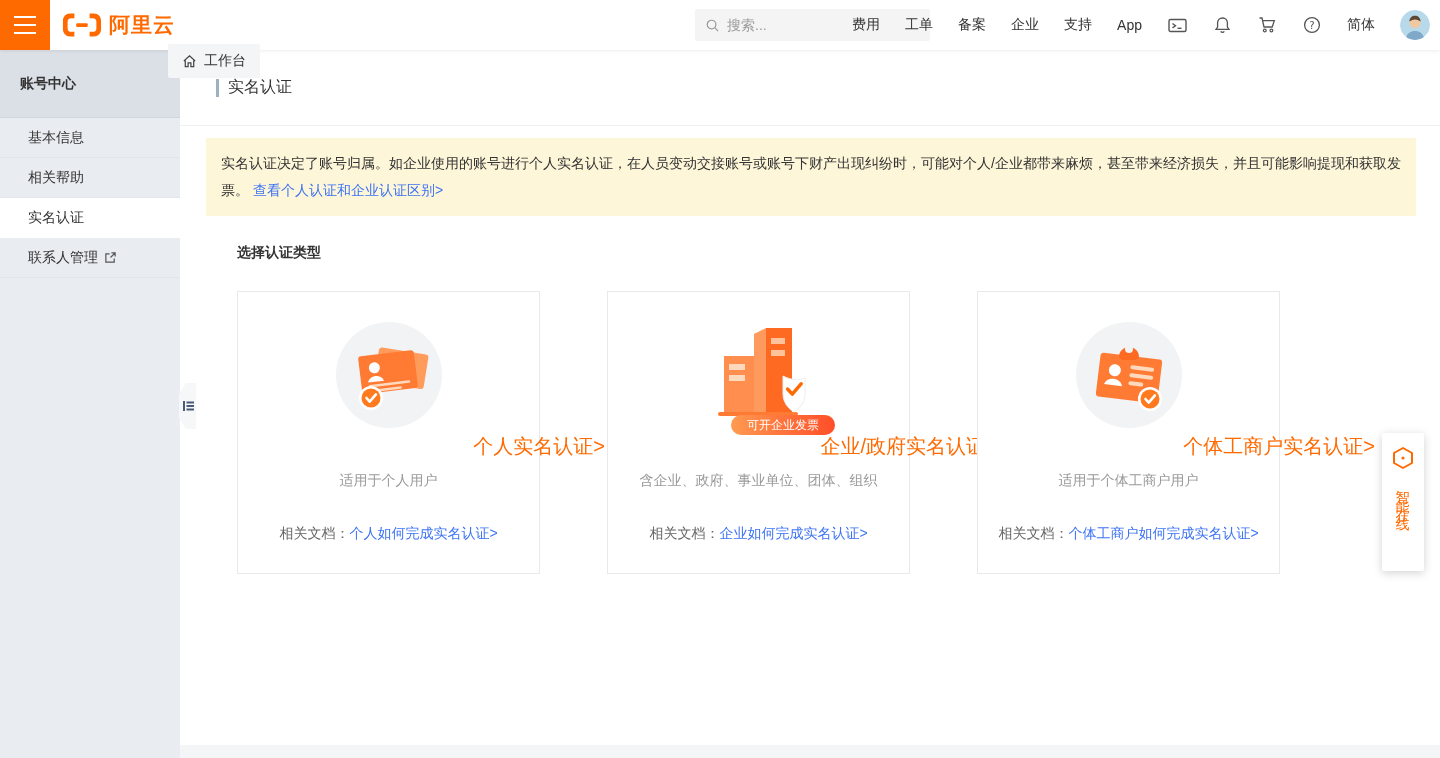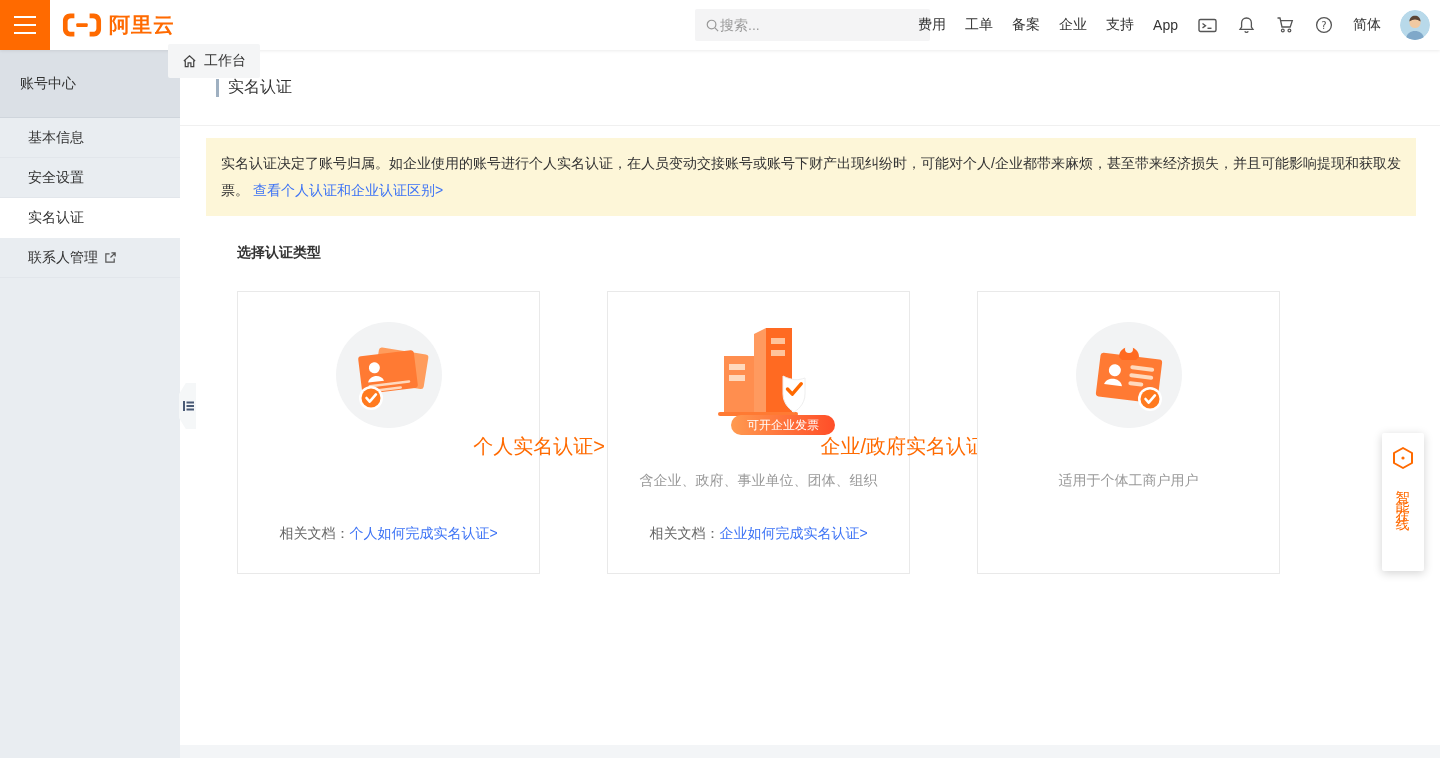--- a/index.html
+++ b/index.html
@@ -6,31 +6,31 @@
   html,body { width:1440px; height:758px; font-family:"Liberation Sans","DejaVu Sans",sans-serif; background:#fff; overflow:hidden; }
   a { text-decoration:none; cursor:pointer; }
 
   
   .topbar { position:absolute; top:0; left:0; width:1440px; height:50px; background:#fff; box-shadow:0 1px 3px rgba(0,0,0,.08); z-index:30; }
   .hamburger { position:absolute; left:0; top:0; width:50px; height:50px; background:#ff6a00; display:flex; flex-direction:column; justify-content:center; align-items:center; gap:6px; cursor:pointer; }
   .hamburger span { display:block; width:22px; height:2px; background:#fff; }
   .logo { position:absolute; left:62px; top:0; height:50px; display:flex; align-items:center; gap:7px; cursor:pointer; }
   .logo-text { color:#ff6a00; font-size:21px; font-weight:700; letter-spacing:1px; }
   .workbench { position:absolute; left:168px; top:8px; height:34px; background:#f4f5f6; border-radius:2px; display:flex; align-items:center; gap:7px; padding:0 14px; font-size:14px; color:#333; cursor:pointer;margin-top:36px; }
-  .search { position:absolute; left:695px; top:9px; width:235px; height:32px; background:#f4f4f5; border-radius:2px; display:flex; align-items:center; padding:0 10px; }
+  .search { position:absolute; left:695px; top:9px; width:235px; height:32px; background:#f4f4f5; border-radius:2px; display:flex; align-items:center; padding:0 10px; gap:7px; }
   .search input { border:none; outline:none; background:transparent; font-size:14px; color:#333; width:180px; font-family:inherit; }
   .search input::placeholder { color:#9b9b9b; }
-  .topnav { position:absolute; right:10px; top:0; height:50px; display:flex; align-items:center; gap:19px; }
+  .topnav { position:absolute; right:10px; top:0; height:50px; display:flex; align-items:center; gap:25px; }
   .topnav a.navlink { font-size:14px; color:#333; }
   .icon-btn { display:flex; align-items:center; justify-content:center; width:20px; height:20px; cursor:pointer; }
   .avatar { width:30px; height:30px; border-radius:50%; overflow:hidden; cursor:pointer; }
 
   
   .sidebar { position:absolute; left:0; top:50px; width:180px; bottom:0; background:#e9edf1; z-index:20; }
-  .sidebar-header { height:68px; background:#dbe0e6; display:flex; align-items:center; padding-left:20px; font-size:14px; font-weight:400; color:#333; border-bottom:1px solid #cfd5dc; }
+  .sidebar-header { height:68px; background:#dbe0e6; display:flex; align-items:center; padding-left:20px; font-size:14px; font-weight:700; color:#333; border-bottom:1px solid #cfd5dc; }
   .side-item { height:40px; display:flex; align-items:center; padding-left:28px; font-size:14px; color:#333; cursor:pointer; border-bottom:1px solid #e2e6eb; gap:6px; }
   .side-item.active { background:#fff; border-bottom:1px solid #fff; }
   .collapse-handle { position:absolute; right:-16px; top:333px; width:17px; height:46px; background:#f5f7f8; clip-path:polygon(100% 0,100% 100%,40% 100%,0 76%,0 24%,40% 0); display:flex; align-items:center; justify-content:flex-end; padding-right:2px; cursor:pointer; }
 
   
   .main { position:absolute; left:180px; top:50px; right:0; bottom:0; background:#fff; }
   .title-row { height:76px; display:flex; align-items:center; padding-left:36px; border-bottom:1px solid #f0f0f0; }
   .title-bar { width:3px; height:18px; background:#9fb0c1; margin-right:9px; }
   .page-title { font-size:16px; font-weight:400; color:#333; }
   .banner { margin:12px 24px 0 26px; background:#fdf6d8; padding:12px 15px; font-size:14px; line-height:27px; color:#333; }
@@ -137,21 +137,21 @@
   </nav>
 </header>
 
 <aside class="sidebar">
   <div class="sidebar-header">账号中心</div>
 
   <div class="side-item">
     <span>基本信息</span>
   </div>
   <div class="side-item">
-    <span>安全设置</span>
+    <span>相关帮助</span>
   </div>
   <div class="side-item active">
     <span>实名认证</span>
   </div>
   <div class="side-item">
     <span>联系人管理</span>
     <svg width="13" height="13" viewBox="0 0 14 14">
       <path d="M11 8 V12 H2 V3 H6" fill="none" stroke="#555" stroke-width="1.3"></path>
       <path d="M8 2 H12 V6 M12 2 L7 7" fill="none" stroke="#555" stroke-width="1.3"></path>
     </svg>
@@ -196,20 +196,21 @@
             <path d="M33 60 C35 52.5 47 52.5 49 60 Z" fill="#fff"></path>
             <rect x="33" y="62.5" width="42" height="2.6" rx="1.3" fill="#ffd9bd"></rect>
             <rect x="33" y="67.5" width="33" height="2.6" rx="1.3" fill="#ffd9bd"></rect>
           </g>
           <circle cx="37" cy="78" r="12" fill="#fff"></circle>
           <circle cx="37" cy="78" r="9.5" fill="#ff7a1f"></circle>
           <path d="M32.5 78 l3.2 3.6 l6.2 -7.2" stroke="#fff" stroke-width="2.6" fill="none" stroke-linecap="round" stroke-linejoin="round"></path>
         </svg>
       </span>
       <a class="card-title">个人实名认证&gt;</a>
+      <div class="card-sub">适用于个人用户</div>
       <div class="card-doc">
         <span>相关文档：</span><a>个人如何完成实名认证&gt;</a>
       </div>
     </div>
 
     <div class="card">
       <span class="icon-wrap">
         <svg width="110" height="110" viewBox="0 0 110 110">
           <polygon points="50,14 62,8 62,92 50,92" fill="#ff9a5f"></polygon>
           <rect x="62" y="8" width="26" height="84" fill="#ff6a22"></rect>
@@ -243,21 +244,25 @@
             <rect x="55" y="53" width="24" height="4" rx="2" fill="#ffd9bd"></rect>
             <rect x="55" y="61" width="15" height="4" rx="2" fill="#ffd9bd"></rect>
           </g>
           <path d="M45 37 C45 24 65 24 65 37 L62 40 L48 40 Z" fill="#ff6a22"></path>
           <circle cx="55" cy="29" r="4" fill="#f2f3f4"></circle>
           <circle cx="76" cy="79" r="12" fill="#fff"></circle>
           <circle cx="76" cy="79" r="9.5" fill="#ff7a1f"></circle>
           <path d="M71.5 79 l3.2 3.6 l6.2 -7.2" stroke="#fff" stroke-width="2.6" fill="none" stroke-linecap="round" stroke-linejoin="round"></path>
         </svg>
       </span>
+      <a class="card-title">个体工商户实名认证&gt;</a>
       <div class="card-sub">适用于个体工商户用户</div>
+      <div class="card-doc">
+        <span>相关文档：</span><a>个体工商户如何完成实名认证&gt;</a>
+      </div>
     </div>
 
   </div>
 
 
 
   <div class="bottom-strip"></div>
 </main>
 
 <div class="float-widget">

